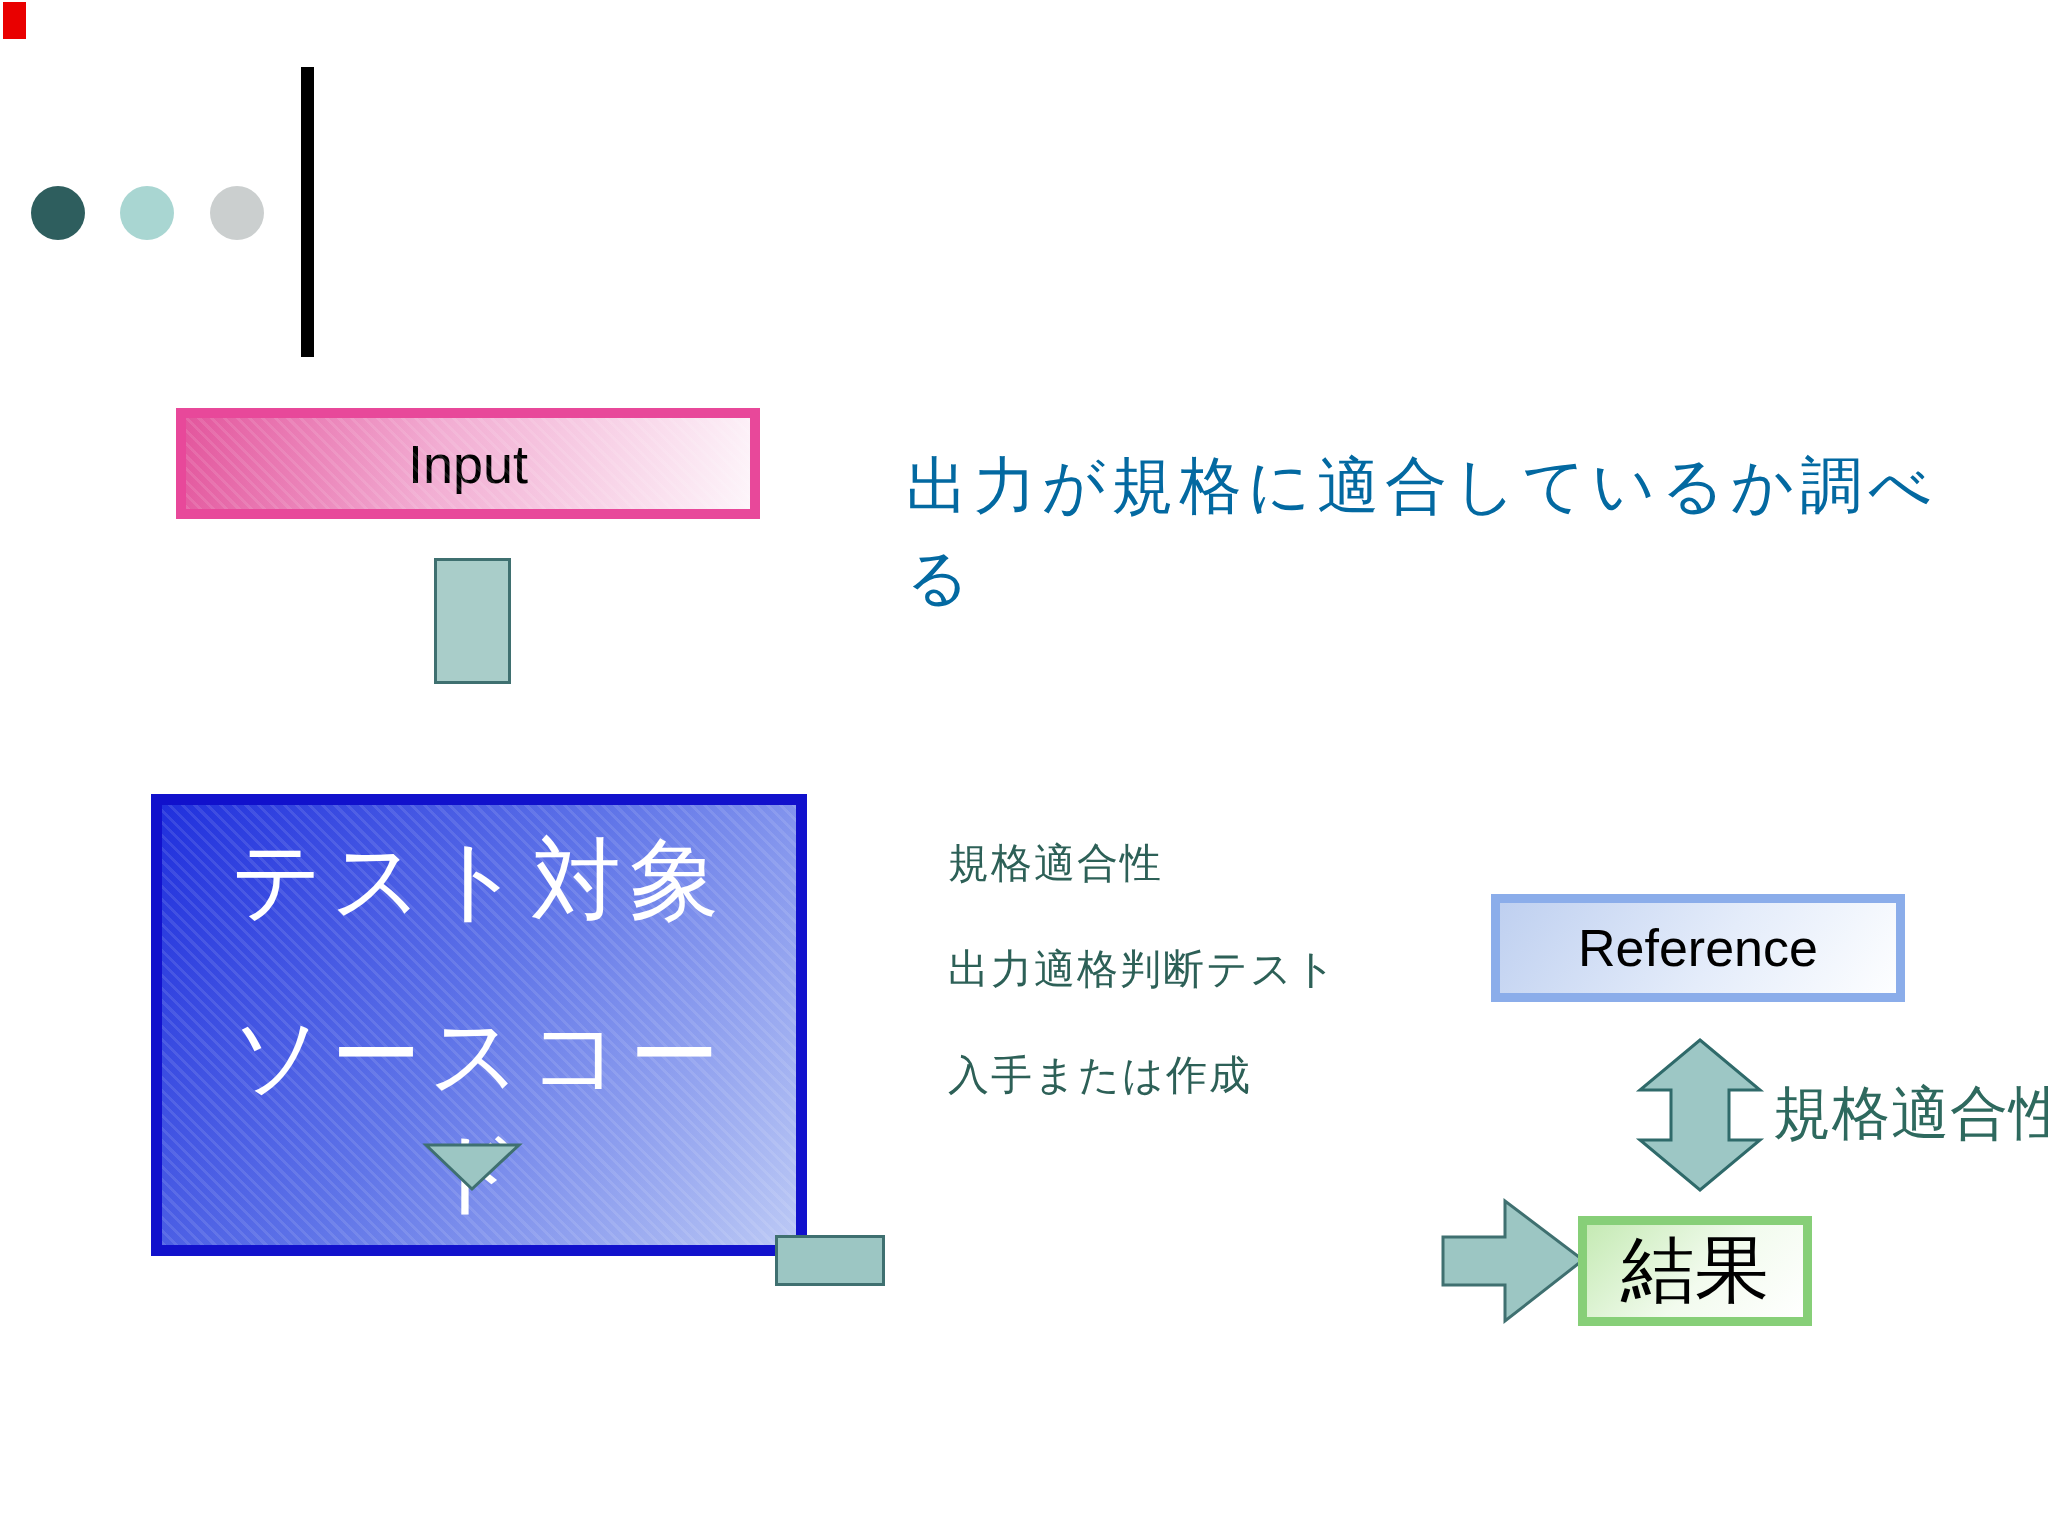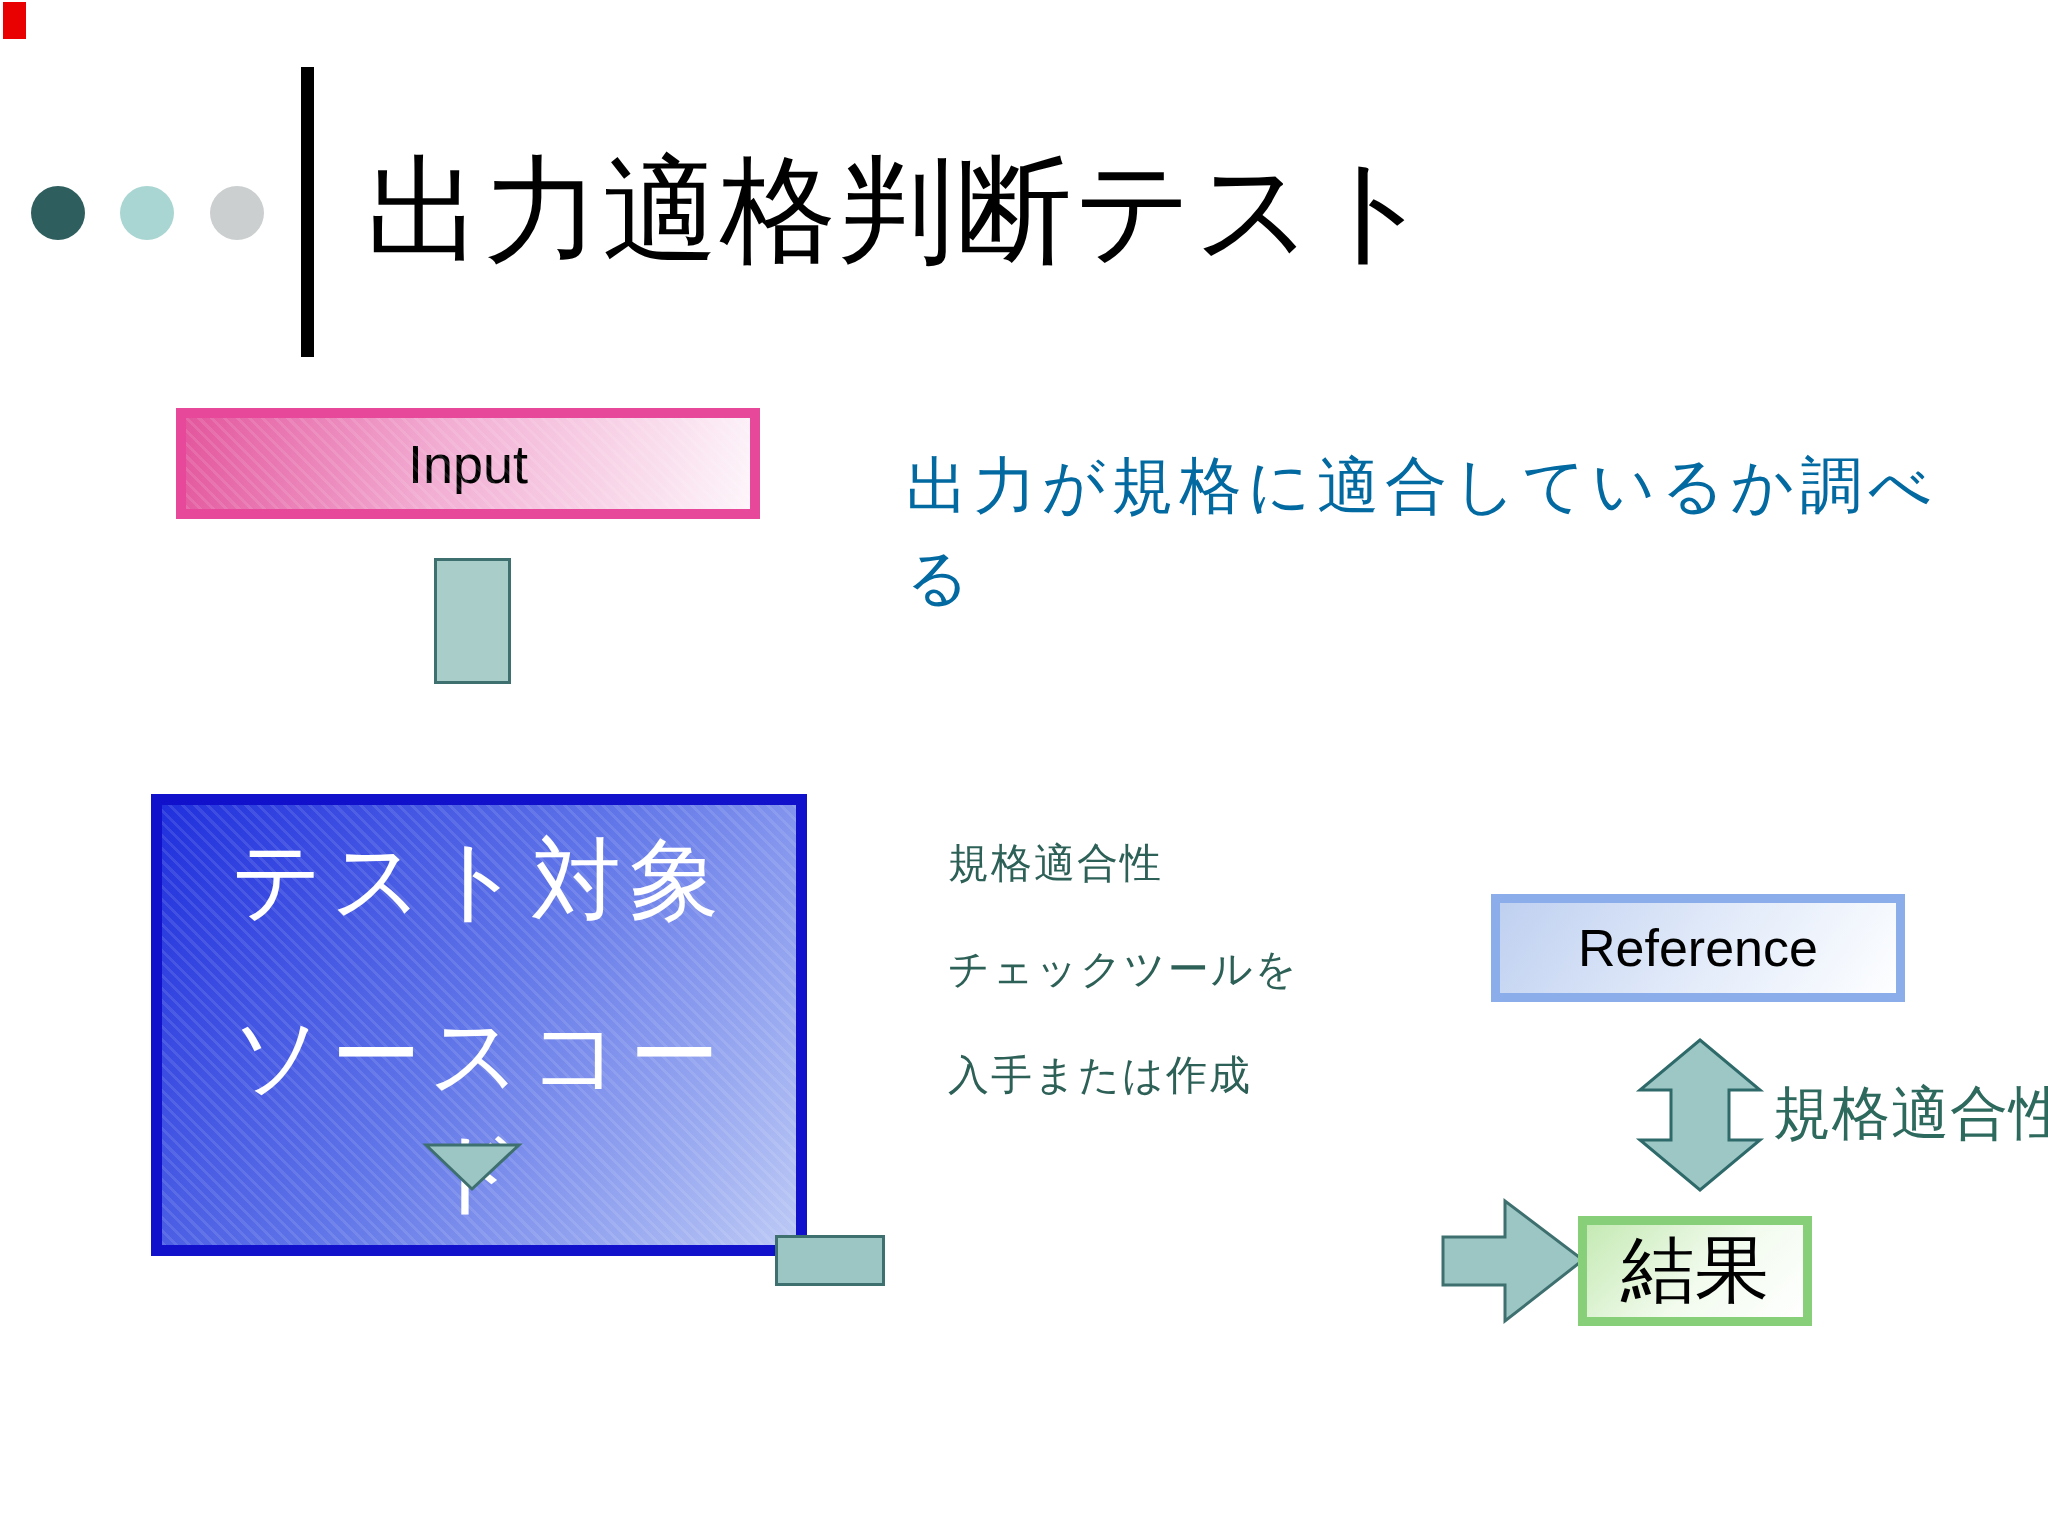--- a/index.html
+++ b/index.html
@@ -78,27 +78,26 @@
 <div id="slide">
 
   <div class="abs" id="corner-mark"></div>
 
   <div class="abs dot" id="dot-1"></div>
   <div class="abs dot" id="dot-2"></div>
   <div class="abs dot" id="dot-3"></div>
 
   <div class="abs" id="title-rule"></div>
 
-  <div class="abs" id="page-title">出力適格判断テスト</div>
 
   <div class="abs teal-text" id="description">出力が規格に適合しているか調べる</div>
 
   <div class="abs teal-text" id="notes">
     <p>規格適合性</p>
-    <p>チェックツールを</p>
+    <p>出力適格判断テスト</p>
     <p>入手または作成</p>
   </div>
 
   <div class="abs teal-text" id="diff-label">規格適合性</div>
 
   <div class="abs box hatch" id="input-box">
     <span>Input</span>
   </div>
 
   <div class="abs teal-rect" id="stub-input-to-target"></div>

